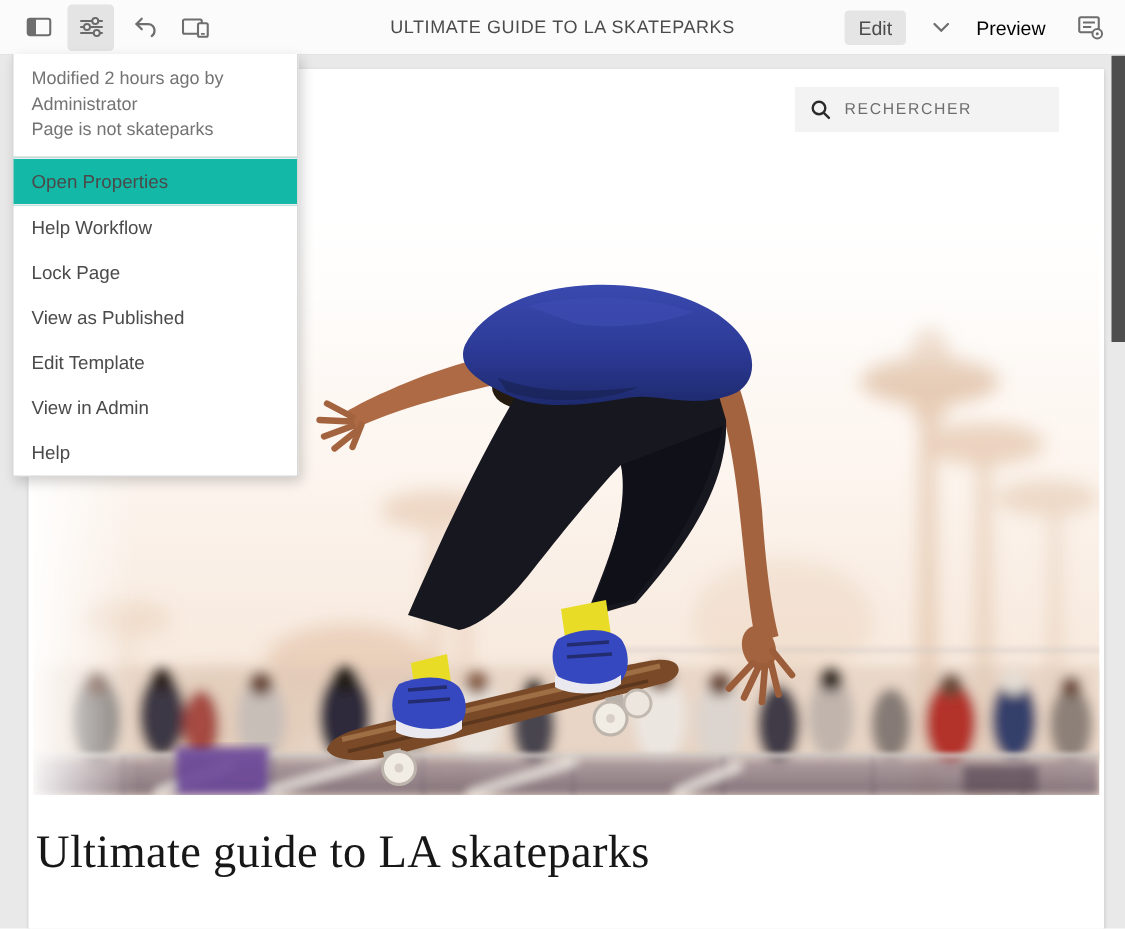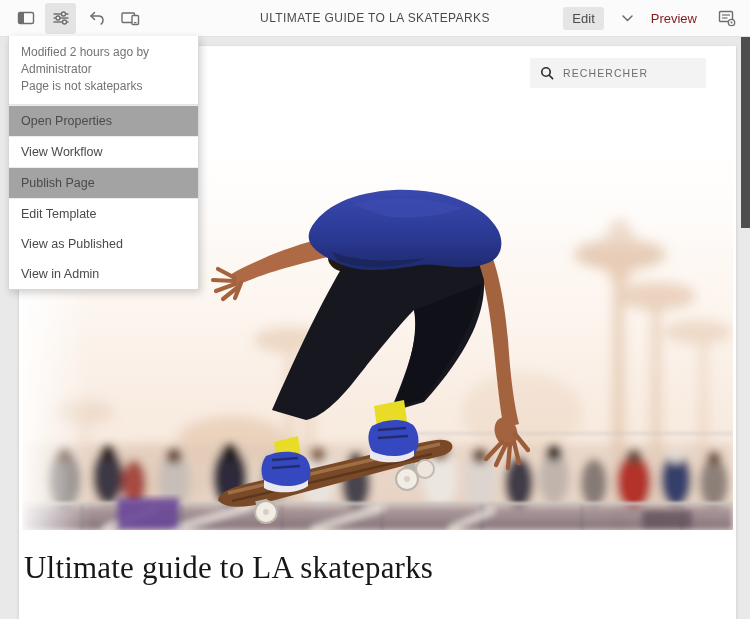--- a/index.html
+++ b/index.html
@@ -25,32 +25,32 @@
   .tb-title{
     position:absolute;left:0;right:0;top:0;height:36px;
     display:flex;align-items:center;justify-content:center;
     font-size:12px;letter-spacing:.4px;color:#4b4b4b;pointer-events:none;
   }
   .tb-right{position:absolute;right:8px;top:0;height:36px;display:flex;align-items:center;gap:14px;z-index:2;justify-content:space-between;}
   .edit-btn{
     background:#e5e5e5;border-radius:3px;padding:4px 9px;font-size:13px;color:#4b4b4b;cursor:pointer;
   }
   .mode-chevron{display:flex;align-items:center;cursor:pointer;padding:4px;}
-  .preview-btn{font-size:13px;color:#7f1d1d;cursor:pointer;}
+  .preview-btn{font-size:13px;color:#000000;cursor:pointer;}
   
   .pi-menu{
     position:absolute;left:8px;top:36px;width:189px;z-index:40;
     background:#fff;border:1px solid #d8d8d8;border-top:none;
     box-shadow:2px 3px 8px rgba(0,0,0,.18);
     font-size:12.5px;color:#4a4a4a;
   }
   .pi-header{padding:8px 12px 9px 12px;color:#737373;line-height:17px;font-size:12px;}
   .pi-sep{height:1px;background:#e4e4e4;}
   .pi-item{height:30px;display:flex;align-items:center;padding-left:12px;cursor:pointer;}
-  .pi-item.hl{background:#a3a3a3;border-top:1px solid #ececec;border-bottom:1px solid #ececec;}
+  .pi-item.hl{background:#14b8a6;border-top:1px solid #ececec;border-bottom:1px solid #ececec;}
   
   .card{
     position:absolute;left:19px;top:46px;width:717px;height:594px;
     background:#fff;box-shadow:0 1px 3px rgba(0,0,0,.16);z-index:10;
   }
   .search-box{
     position:absolute;left:511px;top:12px;width:176px;height:30px;
     background:#f3f3f3;display:flex;align-items:center;gap:7px;padding-left:10px;box-sizing:border-box;
   }
   .search-box input{
@@ -129,25 +129,26 @@
   </div>
 </div>
 
 <div class="pi-menu">
   <div class="pi-header">
     <div>Modified 2 hours ago by Administrator</div>
     <div>Page is not skateparks</div>
   </div>
   <div class="pi-sep"></div>
   <div class="pi-item hl">Open Properties</div>
-  <div class="pi-item">View Workflow</div>
-  <div class="pi-item hl">Publish Page</div>
+  <div class="pi-item">Help Workflow</div>
+  <div class="pi-item">Lock Page</div>
+  <div class="pi-item">View as Published</div>
   <div class="pi-item">Edit Template</div>
-  <div class="pi-item">View as Published</div>
   <div class="pi-item">View in Admin</div>
+  <div class="pi-item">Help</div>
 </div>
 
 <div class="card">
 
   <div class="search-box">
     <span style="display:flex;">
       <svg width="14" height="14" viewBox="0 0 14 14" fill="none" stroke="#2b2b2b" stroke-width="1.6">
         <circle cx="6" cy="6" r="4.2"></circle>
         <line x1="9.2" y1="9.2" x2="12.6" y2="12.6" stroke-linecap="round"></line>
       </svg>

